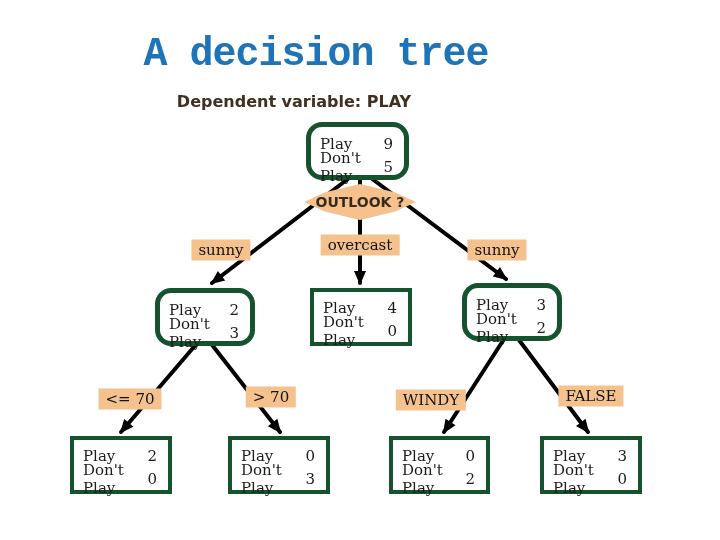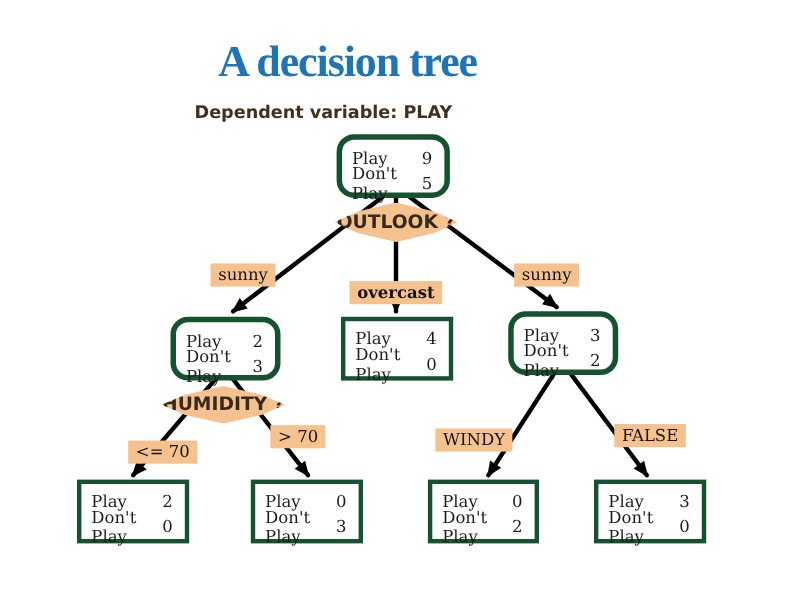--- a/index.html
+++ b/index.html
@@ -2,42 +2,42 @@
 <html><head>
 <meta charset="utf-8">
 <style>
   html,body { margin:0; padding:0; background:#ffffff; }
   #slide {
     position:relative; width:720px; height:540px; background:#ffffff;
     overflow:hidden; font-family:"DejaVu Serif", serif;
   }
   #title {
     position:absolute; top:32px; left:0; width:632px; text-align:center;
-    font-family:Liberation Serif, serif; font-weight:800; font-size:40px;
+    font-family:Liberation Mono, monospace; font-weight:800; font-size:40px;
     letter-spacing:-1px; color:#1e74b8;
   }
   #subtitle {
     position:absolute; top:92px; left:0; width:588px; text-align:center;
     font-family:"DejaVu Sans","Liberation Sans",sans-serif; font-weight:bold;
     font-size:16px; color:#41301f;
   }
   #edges { position:absolute; left:0; top:0; z-index:1; }
   .node {
     position:absolute; z-index:2; box-sizing:border-box; background:#ffffff;
     border:5px solid #14532d; padding:5px 11px 0 9px;
     font-size:15px; color:#1c1c1c;
   }
   .node.rounded { border-radius:16px; }
   .node.leaf { border-width:4px; border-radius:0; padding-top:4px; }
   .row { display:flex; justify-content:space-between; align-items:center; height:23px; }
   .diamond {
     position:absolute; z-index:3; background:#f5c28e;
     display:flex; align-items:center; justify-content:center;
     font-family:"DejaVu Sans","Liberation Sans",sans-serif; font-weight:bold;
-    font-size:17px; color:#38291d;
+    font-size:14px; color:#38291d;
     clip-path:polygon(50% 0%, 81% 23%, 100% 50%, 81% 77%, 50% 100%, 19% 77%, 0% 50%, 19% 23%);
   }
   .blabel {
     position:absolute; z-index:3; transform:translate(-50%,-50%);
     background:#f5c28e; padding:1px 7px 2px 7px;
     font-size:15px; color:#111111; white-space:nowrap;
   }
 </style>
 </head>
 <body>
@@ -146,25 +146,22 @@
     </div>
     <div class="row">
       <span>Don't Play</span>
       <span>0</span>
     </div>
   </div>
 
   <div class="diamond" style="left:304px; top:184px; width:112px; height:36px;">
     <span>OUTLOOK ?</span>
   </div>
-  <div class="diamond" style="left:147px; top:351px; width:112px; height:34px;">
-    <span>HUMIDITY ?</span>
-  </div>
 
   <div class="blabel" style="left:221px; top:250px;">sunny</div>
-  <div class="blabel" style="left:360px; top:266px;font-weight:bold;">overcast</div>
+  <div class="blabel" style="left:360px; top:245px;">overcast</div>
   <div class="blabel" style="left:497px; top:250px;">sunny</div>
-  <div class="blabel" style="left:130px; top:411px;margin-left:18px;">&lt;= 70</div>
+  <div class="blabel" style="left:130px; top:399px;">&lt;= 70</div>
   <div class="blabel" style="left:271px; top:397px;">&gt; 70</div>
   <div class="blabel" style="left:431px; top:400px;">WINDY</div>
   <div class="blabel" style="left:591px; top:396px;">FALSE</div>
 
 </div>
 
 </body></html>

